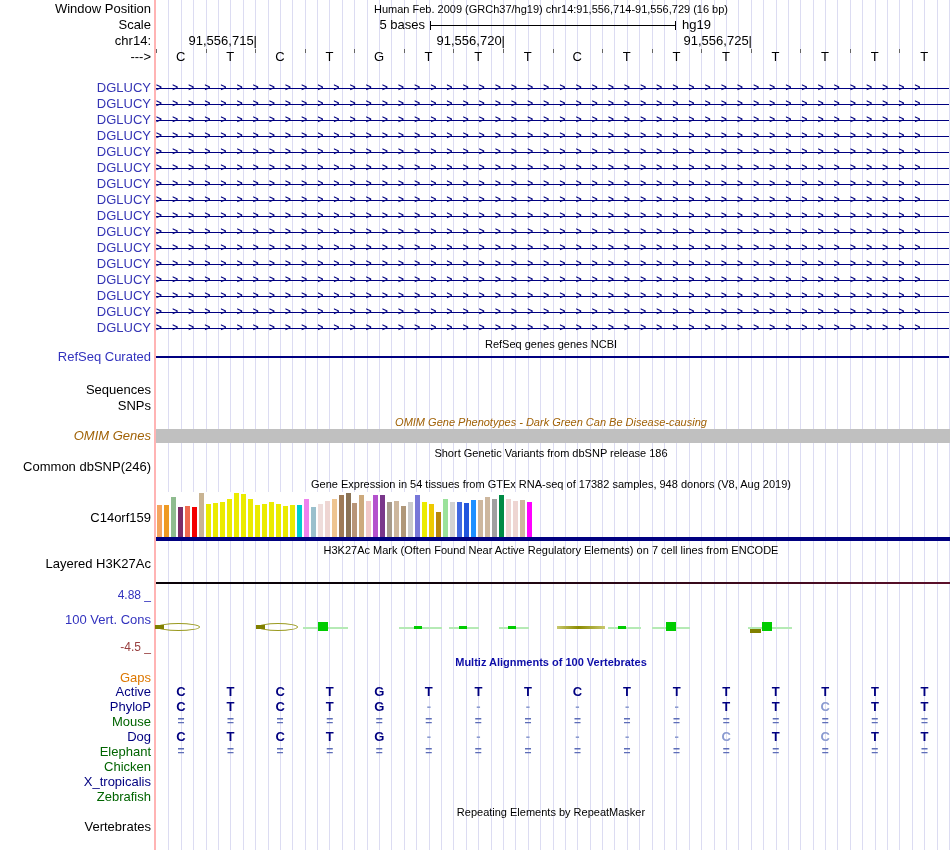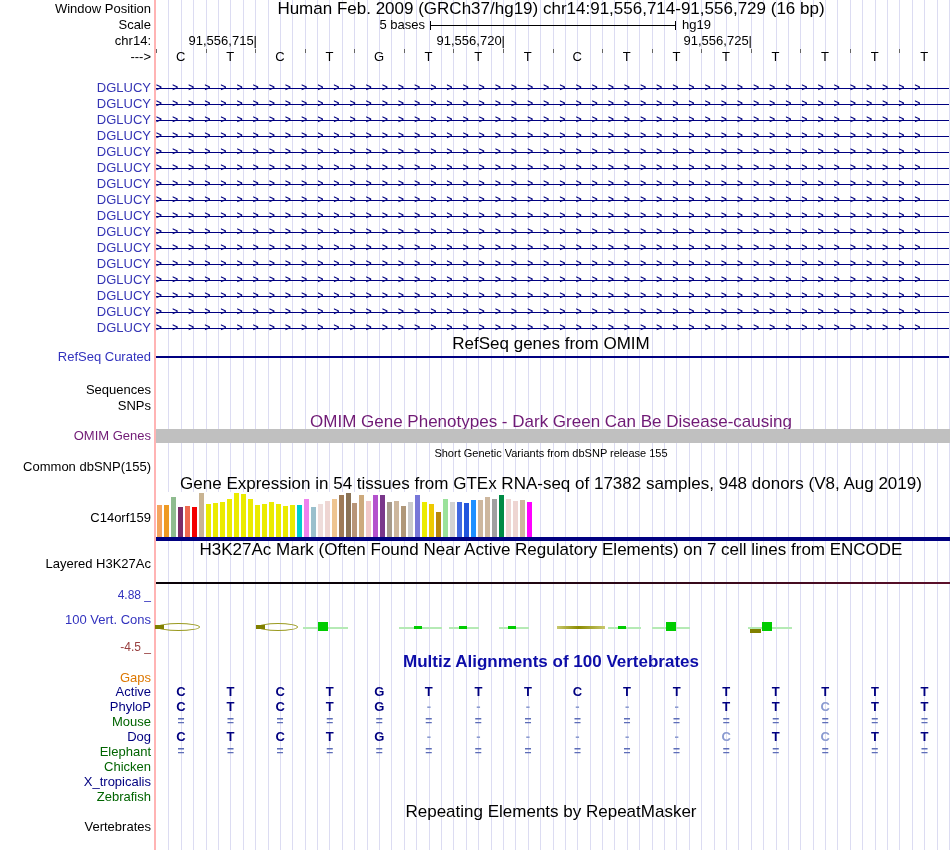--- a/index.html
+++ b/index.html
@@ -1,24 +1,24 @@
 <!DOCTYPE html>
 <html><head>
 <meta charset="utf-8">
 <style>
   html,body { margin:0; padding:0; background:#fff; }
   .stage { position:relative; width:950px; height:850px; background:#ffffff;
            font-family:"Liberation Sans", sans-serif; overflow:hidden; }
   .gridline { position:absolute; top:0; bottom:0; width:1px; background:#dcdcf2; }
   .pink-line { position:absolute; left:154px; top:0; bottom:0; width:2px; background:#ffb4b4; }
   .side-label { position:absolute; right:799px; white-space:nowrap; font-size:13px; line-height:14px; color:#000; }
-  .center-title { position:absolute; left:156px; width:790px; text-align:center; font-size:17px; line-height:14px; color:#000; }
+  .center-title { position:absolute; left:156px; width:790px; text-align:center; font-size:11px; line-height:14px; color:#000; }
   .small { font-size:11px; line-height:12px; }
   .c-blue  { color:#3232be; }
-  .c-green { color:#701a75; }
+  .c-green { color:#a16207;font-style:italic; }
   .c-maroon{ color:#994040; }
   .coord { position:absolute; top:34px; font-size:13px; line-height:14px; white-space:nowrap; color:#000; }
   .scale-value { position:absolute; right:525px; top:18px; font-size:13px; line-height:14px; }
   .assembly { position:absolute; left:682px; top:18px; font-size:13px; line-height:14px; }
   .scale-ruler { position:absolute; left:430px; top:21px; width:244px; height:9px;
                  border-left:1px solid #000; border-right:1px solid #000; }
   .scale-ruler::after { content:""; position:absolute; left:0; right:0; top:4px; height:1px; background:#000; }
   .base-cell { position:absolute; top:49px; height:16px; text-align:center; font-size:13px; line-height:16px; color:#000; }
   .base-cell::before { content:""; position:absolute; left:0; top:0; width:1px; height:4px; background:#666; }
   .gene-label { position:absolute; right:799px; white-space:nowrap; font-size:13px; line-height:16px; color:#3434b4; }
@@ -182,33 +182,33 @@
       <div class="gene-label" style="top: 272px;">DGLUCY</div>
       <div class="gene-row" style="top: 272px;">&gt;&gt;&gt;&gt;&gt;&gt;&gt;&gt;&gt;&gt;&gt;&gt;&gt;&gt;&gt;&gt;&gt;&gt;&gt;&gt;&gt;&gt;&gt;&gt;&gt;&gt;&gt;&gt;&gt;&gt;&gt;&gt;&gt;&gt;&gt;&gt;&gt;&gt;&gt;&gt;&gt;&gt;&gt;&gt;&gt;&gt;&gt;&gt;</div>
       <div class="gene-label" style="top: 288px;">DGLUCY</div>
       <div class="gene-row" style="top: 288px;">&gt;&gt;&gt;&gt;&gt;&gt;&gt;&gt;&gt;&gt;&gt;&gt;&gt;&gt;&gt;&gt;&gt;&gt;&gt;&gt;&gt;&gt;&gt;&gt;&gt;&gt;&gt;&gt;&gt;&gt;&gt;&gt;&gt;&gt;&gt;&gt;&gt;&gt;&gt;&gt;&gt;&gt;&gt;&gt;&gt;&gt;&gt;&gt;</div>
       <div class="gene-label" style="top: 304px;">DGLUCY</div>
       <div class="gene-row" style="top: 304px;">&gt;&gt;&gt;&gt;&gt;&gt;&gt;&gt;&gt;&gt;&gt;&gt;&gt;&gt;&gt;&gt;&gt;&gt;&gt;&gt;&gt;&gt;&gt;&gt;&gt;&gt;&gt;&gt;&gt;&gt;&gt;&gt;&gt;&gt;&gt;&gt;&gt;&gt;&gt;&gt;&gt;&gt;&gt;&gt;&gt;&gt;&gt;&gt;</div>
       <div class="gene-label" style="top: 320px;">DGLUCY</div>
       <div class="gene-row" style="top: 320px;">&gt;&gt;&gt;&gt;&gt;&gt;&gt;&gt;&gt;&gt;&gt;&gt;&gt;&gt;&gt;&gt;&gt;&gt;&gt;&gt;&gt;&gt;&gt;&gt;&gt;&gt;&gt;&gt;&gt;&gt;&gt;&gt;&gt;&gt;&gt;&gt;&gt;&gt;&gt;&gt;&gt;&gt;&gt;&gt;&gt;&gt;&gt;&gt;</div>
     </div>
 
-  <div class="center-title" style="top:337px">RefSeq genes from OMIM</div>
+  <div class="center-title" style="top:337px">RefSeq genes genes NCBI</div>
   <div class="side-label c-blue" style="top:350px">RefSeq Curated</div>
   <div class="hline-navy" style="top:356px"></div>
 
   <div class="side-label" style="top:383px">Sequences</div>
   <div class="side-label" style="top:399px">SNPs</div>
 
   <div class="center-title c-green" style="top:415px">OMIM Gene Phenotypes - Dark Green Can Be Disease-causing</div>
   <div class="side-label c-green" style="top:429px">OMIM Genes</div>
   <div class="omim-bar"></div>
 
-  <div class="center-title small" style="top:447px">Short Genetic Variants from dbSNP release 155</div>
-  <div class="side-label" style="top:460px">Common dbSNP(155)</div>
+  <div class="center-title small" style="top:447px">Short Genetic Variants from dbSNP release 186</div>
+  <div class="side-label" style="top:460px">Common dbSNP(246)</div>
 
   <div class="center-title" style="top:477px">Gene Expression in 54 tissues from GTEx RNA-seq of 17382 samples, 948 donors (V8, Aug 2019)</div>
   <div class="side-label" style="top:511px">C14orf159</div>
   <div class="gtex-plot" id="gtex-plot">
       <div class="gtex-bar" style="left: 1px; height: 32px; background: rgb(244, 164, 95);"></div>
       <div class="gtex-bar" style="left: 7.98148px; height: 32px; background: rgb(238, 154, 34);"></div>
       <div class="gtex-bar" style="left: 14.963px; height: 40px; background: rgb(143, 188, 143);"></div>
       <div class="gtex-bar" style="left: 21.9444px; height: 30px; background: rgb(123, 45, 104);"></div>
       <div class="gtex-bar" style="left: 28.9259px; height: 31px; background: rgb(238, 106, 80);"></div>
       <div class="gtex-bar" style="left: 35.9074px; height: 30px; background: rgb(244, 0, 0);"></div>

